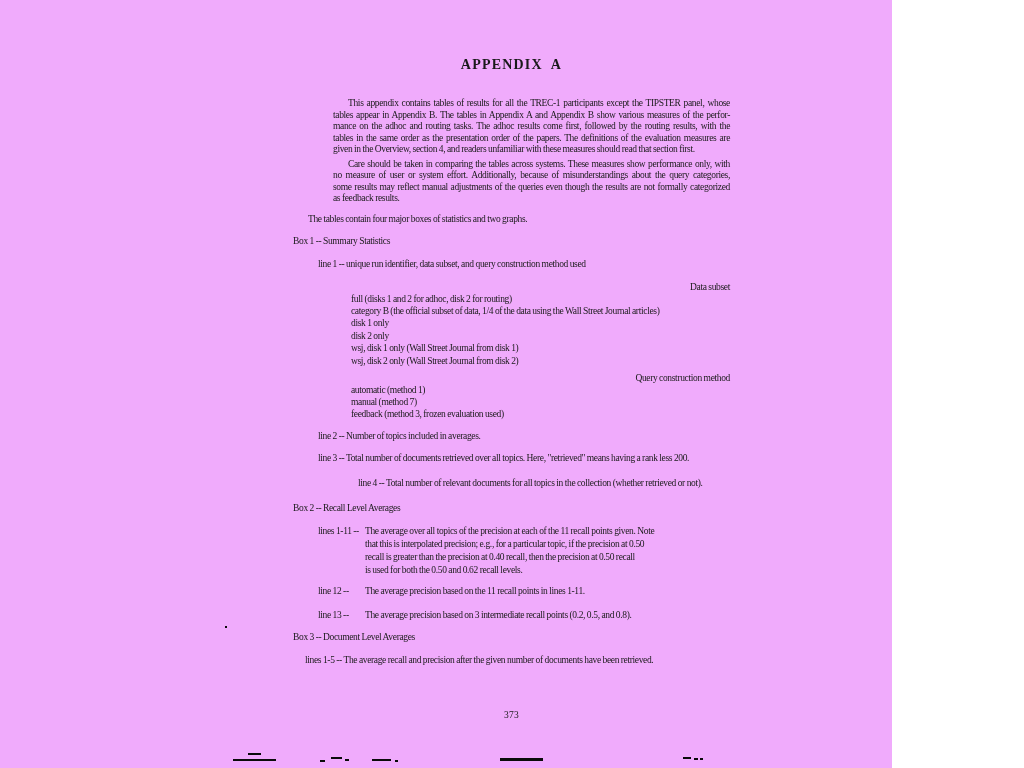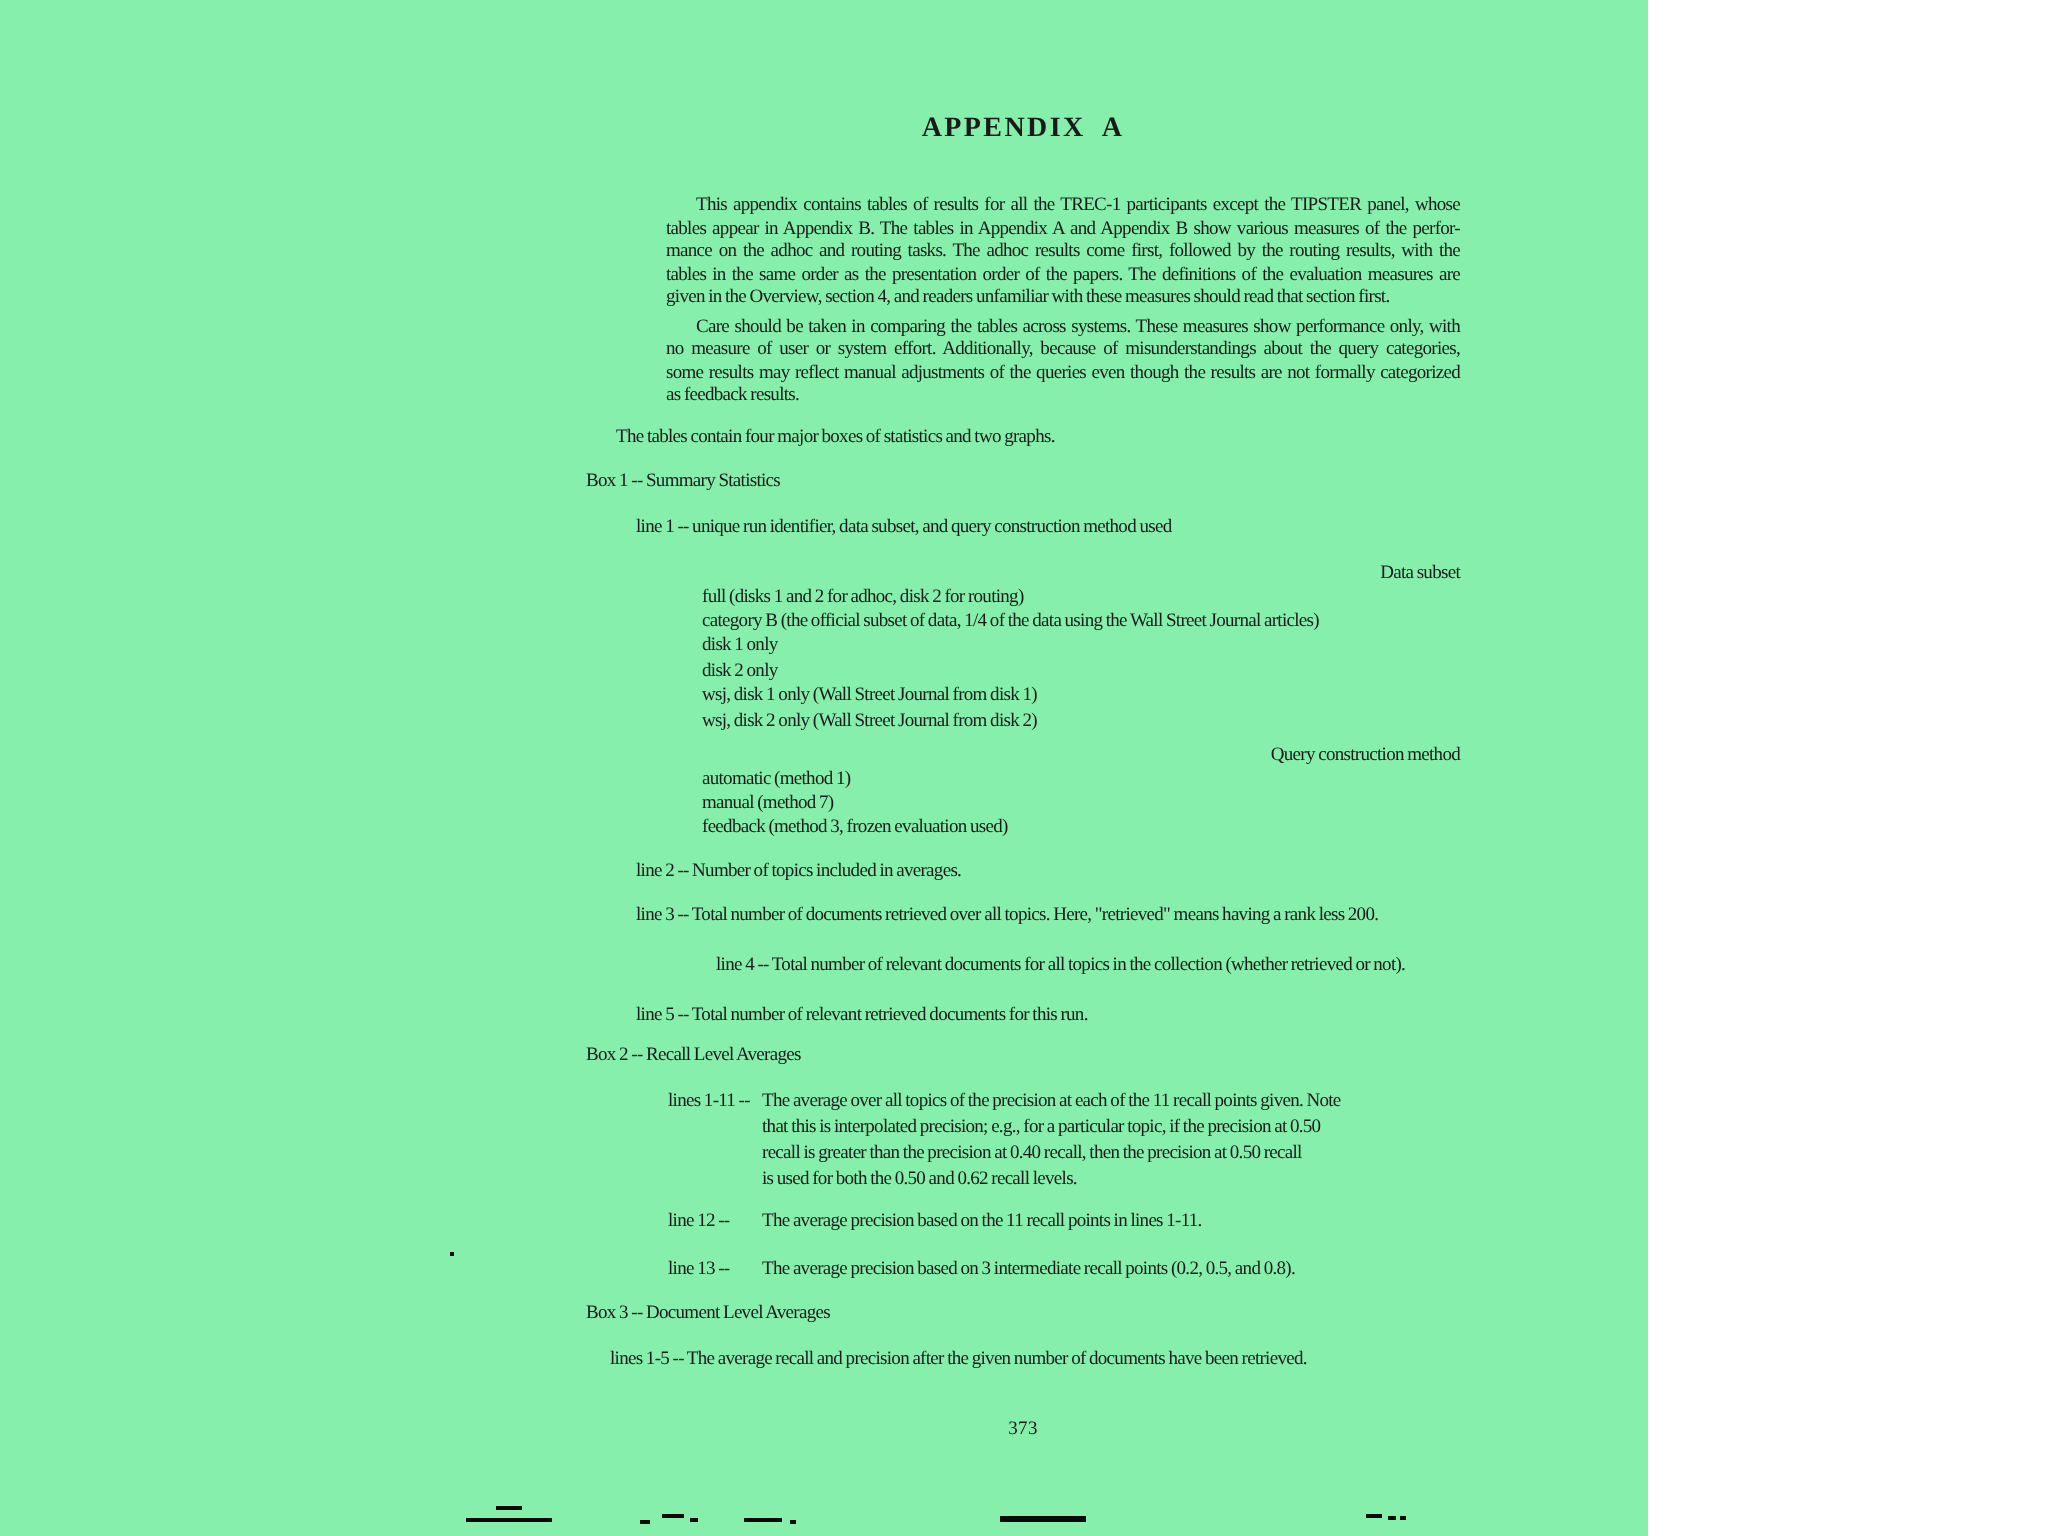--- a/index.html
+++ b/index.html
@@ -2,23 +2,23 @@
 <html><head>
 <meta charset="utf-8">
 <style>
   html, body {
     margin: 0;
     padding: 0;
     background: #ffffff;
   }
   .page {
     position: relative;
-    width: 824px;
+    width: 892px;
     height: 768px;
-    background: #86efac;
+    background: #f0abfc;
     overflow: hidden;
     font-family: "Liberation Serif", "DejaVu Serif", serif;
     color: #1a1a1a;
     filter: blur(0.25px);
   }
   .column {
     position: absolute;
     left: 293px;
     top: 57px;
     width: 437px;
@@ -79,21 +79,21 @@
   .sub-list { margin-bottom: 5px; }
   .sub-list2 { margin-bottom: 10px; }
   .sub-item {
     margin-left: 58px;
     line-height: 12.4px;
     white-space: nowrap;
   }
   .sub-item2 { line-height: 12px; }
   .hang {
     position: relative;
-    margin-left: 41px;
+    margin-left: 25px;
     padding-left: 47px;
   }
   .hang-label {
     position: absolute;
     left: 0;
     top: 0;
     line-height: 13px;
     white-space: nowrap;
   }
   .hang-line {
@@ -179,21 +179,20 @@
     <div class="sub-list2">
       <div class="sub-heading">Query construction method</div>
       <div class="sub-item sub-item2">automatic (method 1)</div>
       <div class="sub-item sub-item2">manual (method 7)</div>
       <div class="sub-item sub-item2">feedback (method 3, frozen evaluation used)</div>
     </div>
 
     <div class="line-item li-l2">line 2 -- Number of topics included in averages.</div>
     <div class="line-item li-l3">line 3 -- Total number of documents retrieved over all topics. Here, "retrieved" means having a rank less 200.</div>
     <div class="line-item li-l4">line 4 -- Total number of relevant documents for all topics in the collection (whether retrieved or not).</div>
-    <div class="line-item li-l5">line 5 -- Total number of relevant retrieved documents for this run.</div>
 
     <div class="box-heading bh2">Box 2 -- Recall Level Averages</div>
 
     <div class="hang hang-1-11">
       <span class="hang-label">lines 1-11 --</span>
       <div class="hang-line">The average over all topics of the precision at each of the 11 recall points given. Note</div>
       <div class="hang-line">that this is interpolated precision; e.g., for a particular topic, if the precision at 0.50</div>
       <div class="hang-line">recall is greater than the precision at 0.40 recall, then the precision at 0.50 recall</div>
       <div class="hang-line">is used for both the 0.50 and 0.62 recall levels.</div>
     </div>

